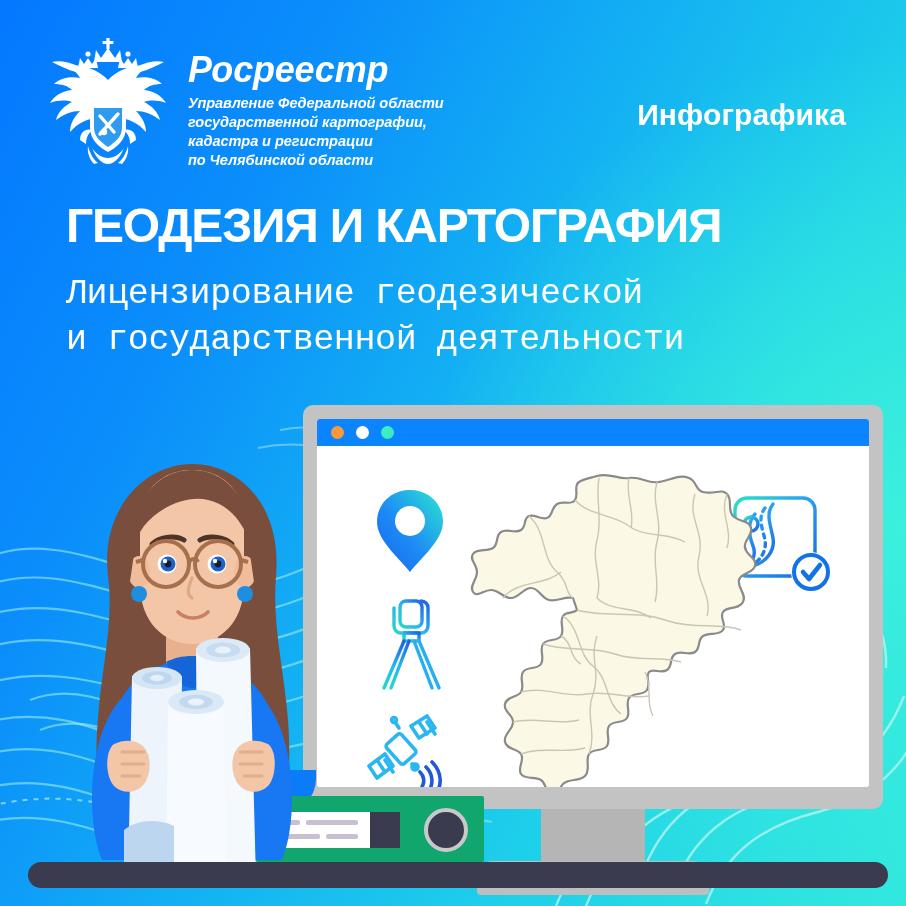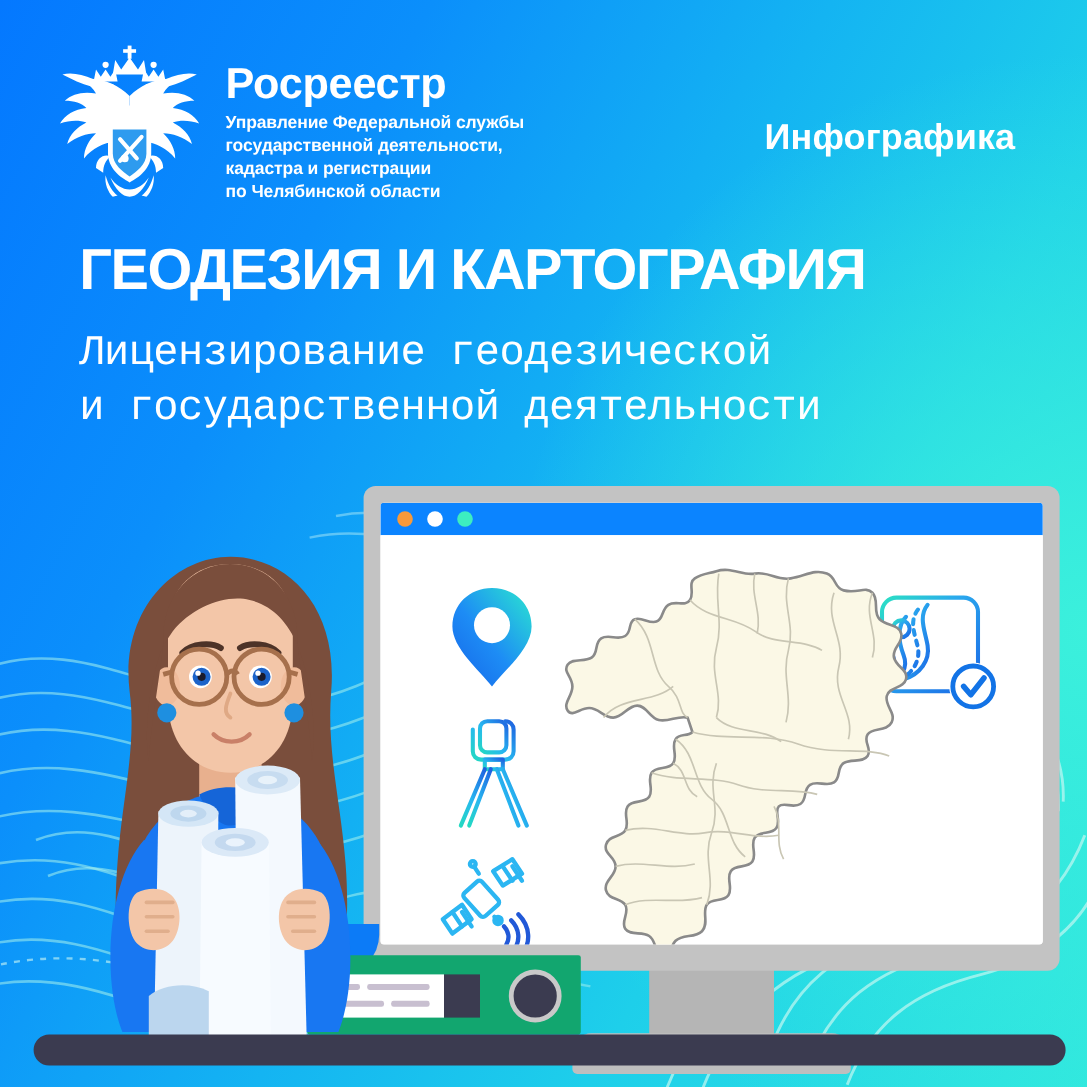--- a/index.html
+++ b/index.html
@@ -11,21 +11,21 @@
     background:
       radial-gradient(circle at 100% 58%, #3BF0DC 0%, rgba(59,240,220,0) 46%),
       linear-gradient(118deg, #0478FF 0%, #0B8FFB 26%, #14B4F2 50%, #1ECFEA 70%, #2FE6DF 100%);
   }
 
   
   .topo { position:absolute; inset:0; pointer-events:none; }
   .topo svg { width:100%; height:100%; display:block; }
 
   
-  .header { position:absolute; left:44px; top:36px; display:flex; align-items:flex-start; gap:16px; }
+  .header { position:absolute; left:44px; top:36px; display:flex; align-items:flex-start; gap:16px;font-style:italic; }
   .emblem { width:128px; height:132px; flex:none; }
   .brandtext { padding-top:16px; }
   .brand-name { font-size:36px; font-weight:bold; color:#fff; letter-spacing:-0.2px; line-height:1; }
   .brand-sub { margin-top:6px; font-size:14.6px; font-weight:bold; color:#fff; line-height:1.30; letter-spacing:-0.1px; }
   .brand-sub div { white-space:nowrap; }
 
   .infographics {
     position:absolute; right:60px; top:98px;
     font-size:30px; font-weight:bold; color:#fff; letter-spacing:0.1px;margin-left:40px;
   }
@@ -172,22 +172,22 @@
             <line x1="56" y1="98" x2="74" y2="78"></line>
             <line x1="56" y1="80" x2="70" y2="96"></line>
           </g>
           <circle cx="60" cy="96" r="3.2" fill="#ffffff"></circle>
         </g>
       </svg>
     </div>
     <div class="brandtext">
       <div class="brand-name">Росреестр</div>
       <div class="brand-sub">
-        <div>Управление Федеральной службы</div>
-        <div>государственной деятельности,</div>
+        <div>Управление Федеральной области</div>
+        <div>государственной картографии,</div>
         <div>кадастра и регистрации</div>
         <div>по Челябинской области</div>
       </div>
     </div>
   </div>
 
   <div class="infographics">Инфографика</div>
 
   <div class="title">ГЕОДЕЗИЯ И КАРТОГРАФИЯ</div>
   <div class="subtitle">

